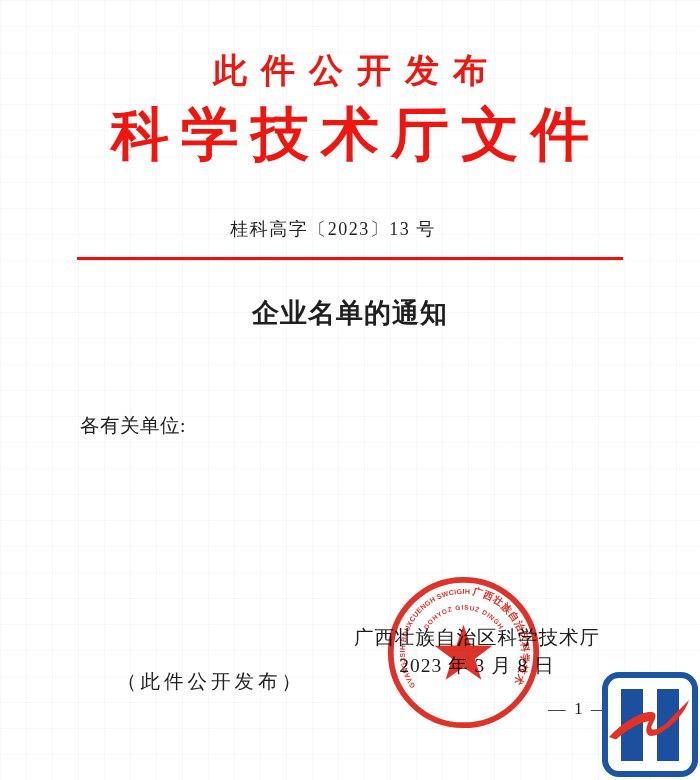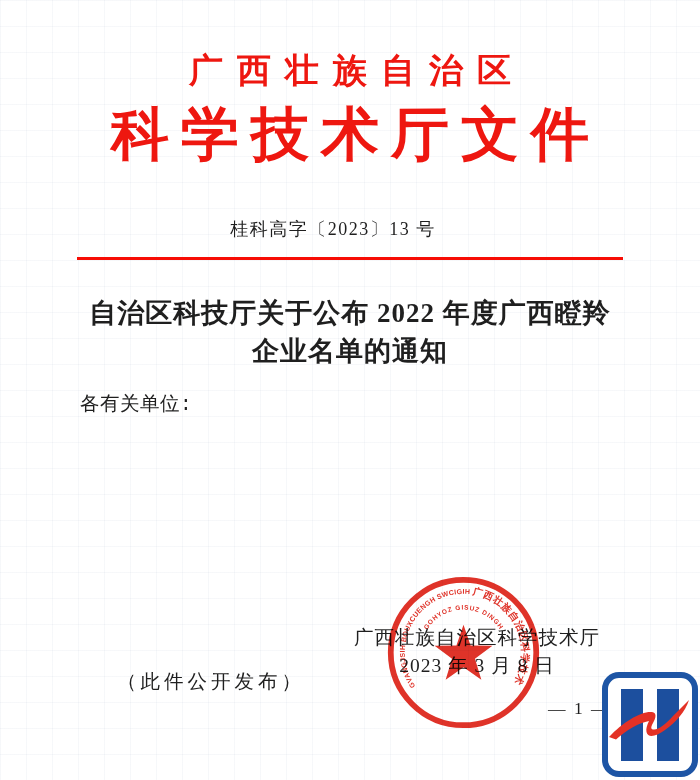--- a/index.html
+++ b/index.html
@@ -47,24 +47,23 @@
     top:257px;left:77px;width:546px;height:3px;
     background:var(--rule-red);
   }
   .doc-title{
     top:294px;left:40px;width:620px;
     text-align:center;
     font-size:27px;font-weight:bold;
     line-height:38px;letter-spacing:1px;
   }
   .doc-body{
-    top:392px;left:80px;width:542px;
+    top:412px;left:80px;width:542px;
     font-size:19.5px;line-height:27.5px;
     letter-spacing:.5px;
-    font-family:Liberation Mono, monospace;
   }
   .doc-body .salutation{text-align:left;}
   .doc-body .paragraph{
     text-indent:2em;
     text-align:justify;
   }
   .doc-body .attachment{
     text-indent:2em;
     margin-top:1px;
   }
@@ -91,29 +90,28 @@
   .seal .latin-arc{font-family:"Liberation Sans","DejaVu Sans",sans-serif;font-size:13.5px;font-weight:bold;letter-spacing:.5px;}
   .seal .cjk-arc{font-size:19px;font-weight:bold;letter-spacing:1px;}
   .seal .inner-arc{font-family:"Liberation Sans","DejaVu Sans",sans-serif;font-size:12.5px;font-weight:bold;letter-spacing:1.5px;}
   .footer-logo{
     left:601px;top:671px;width:97px;height:107px;
   }
 </style>
 </head>
 <body>
 
-<div class="abs header-line1">广西壮族自治区</div>
+<div class="abs header-line1">此件公开发布</div>
 <div class="abs header-line2">科学技术厅文件</div>
 
 <div class="abs doc-number">桂科高字〔2023〕13 号</div>
 
 <div class="abs red-rule"></div>
 
 <div class="abs doc-title">
-  <div>自治区科技厅关于公布 2022 年度广西瞪羚</div>
   <div>企业名单的通知</div>
 </div>
 
 <div class="abs doc-body">
   <div class="salutation">各有关单位:</div>
 </div>
 
 <div class="abs signature">
   <div>广西壮族自治区科学技术厅</div>
   <div>2023 年 3 月 8 日</div>

